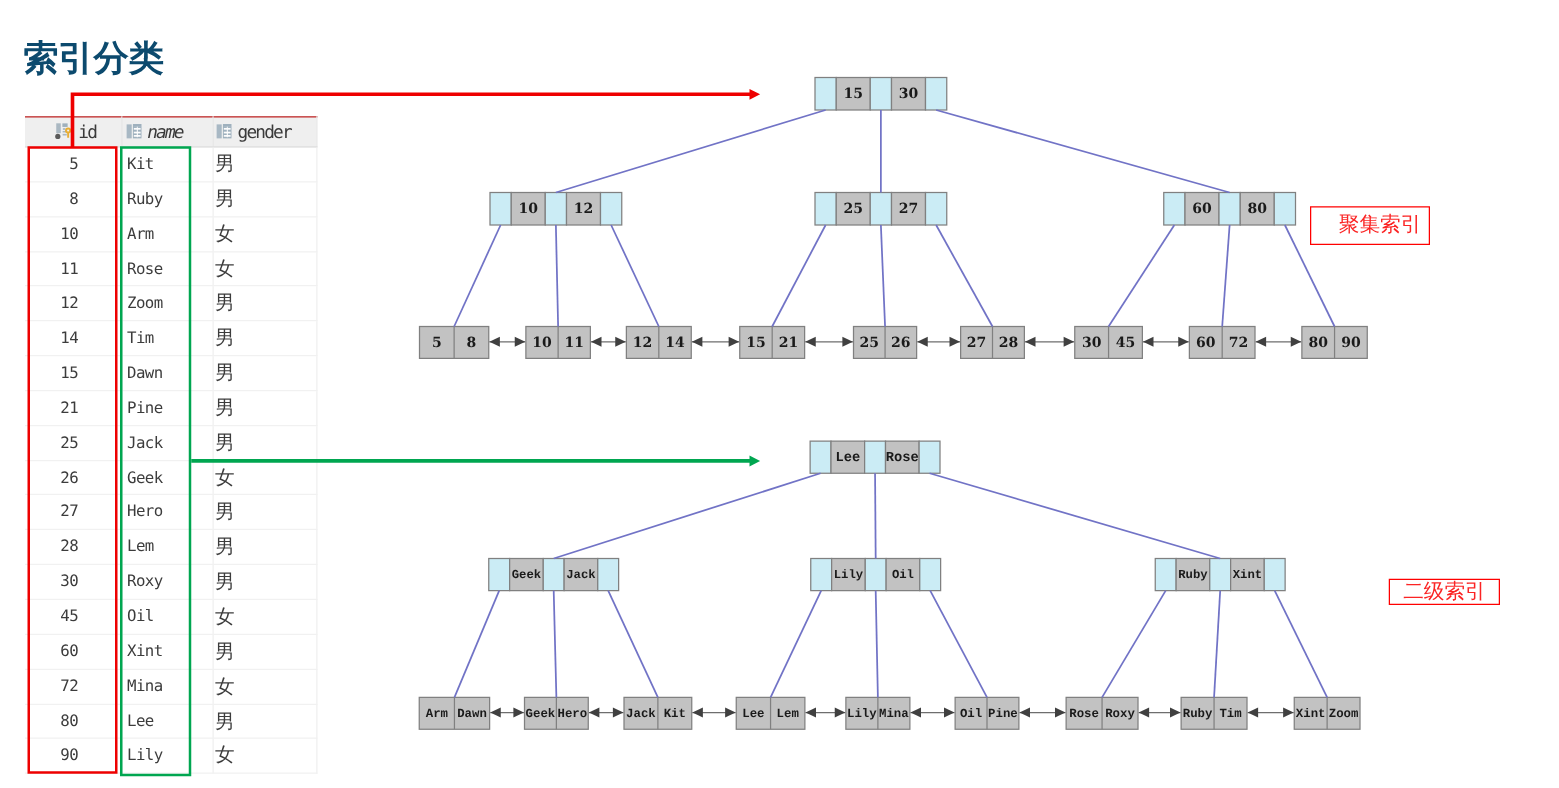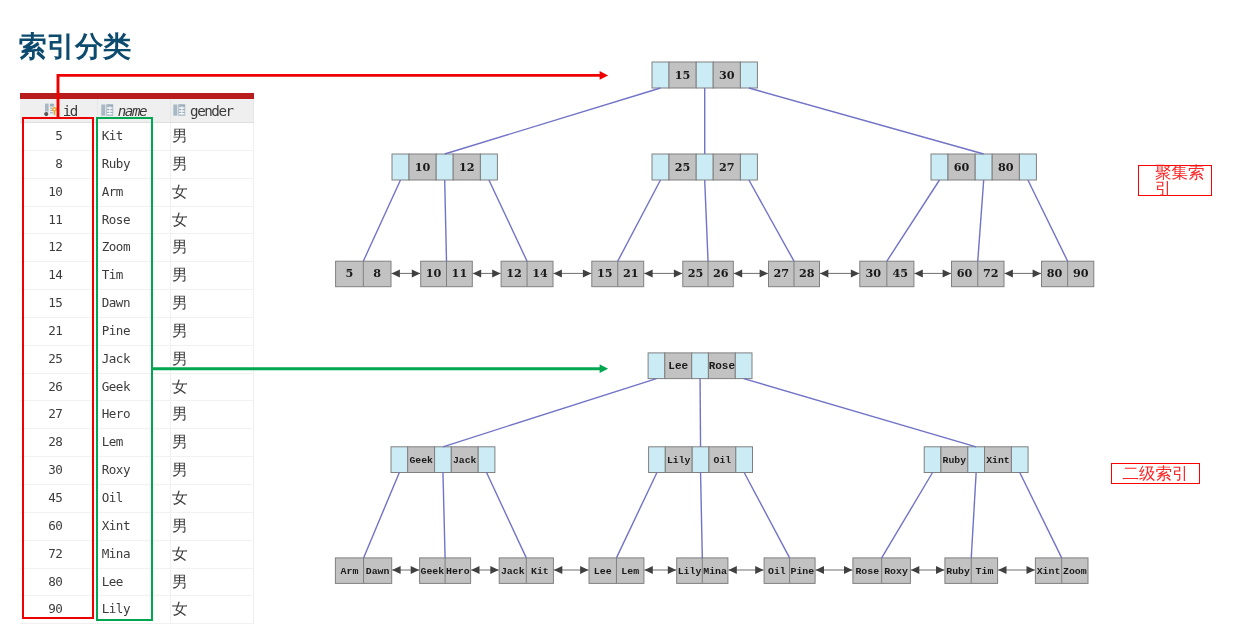--- a/index.html
+++ b/index.html
@@ -8,21 +8,21 @@
        font-family:"Liberation Sans", sans-serif;-webkit-font-smoothing:antialiased;}
   .abs{position:absolute;}
 
   
   #title{left:18.5px;top:31.5px;font-size:28.2px;line-height:28.2px;font-weight:bold;
          color:#b32b1e;white-space:nowrap;}
 
   
   #tbl{left:20px;top:93px;width:233px;border-collapse:collapse;table-layout:fixed;
        font-family:"DejaVu Sans Mono", monospace;font-size:12.6px;letter-spacing:-0.5px;color:#3c3c3c;}
-  #tbl th{background:#efefef;border-top:6px solid #b91c1c;border-bottom:1px solid #dedede;
+  #tbl th{background:#efefef;border-top:1px solid #b91c1c;border-bottom:1px solid #dedede;
           border-right:1px solid #e6e6e6;height:23px;padding:0;font-weight:normal;
           text-align:left;color:#3a3a3a;font-size:14.2px;letter-spacing:-1.45px;
           font-family:"DejaVu Sans Mono", monospace;}
   #tbl th:last-child{border-right:1px solid #e6e6e6;}
   #tbl td{border-bottom:1px solid #f1f1f1;border-right:1px solid #f0f0f0;vertical-align:middle;
           height:26.85px;padding:0;line-height:26.85px;}
   #tbl td:last-child{border-right:1px solid #efefef;}
   #tbl td.c-id{text-align:right;padding-right:34.1px;}
   #tbl td.c-name{padding-left:4.2px;}
   #tbl td.c-gender{font-family:"DejaVu Sans",sans-serif;font-size:15.7px;letter-spacing:0;padding-left:1.5px;vertical-align:middle;}
@@ -42,21 +42,21 @@
   #hl-name{left:96.4px;top:116.9px;width:56.7px;height:503.7px;border:2.1px solid #00a650;
            box-sizing:border-box;}
 
   
   #ov{position:absolute;left:0;top:0;width:1247px;height:630px;}
 
   
   .rlabel{border:1.5px solid #ff0000;color:#fb2424;font-size:16.5px;
           display:flex;align-items:center;justify-content:center;
           box-sizing:border-box;line-height:1;}
-  #lbl-clustered{left:1138px;top:164.8px;width:74px;height:31.3px;padding-left:16px;}
+  #lbl-clustered{left:1048px;top:164.8px;width:96px;height:31.3px;padding-left:16px;}
   #lbl-secondary{left:1110.9px;top:462.8px;width:89.3px;height:21px;}
 </style>
 </head>
 <body>
 
 <div class="abs" id="title" style="color: #0c4a6e;">索引分类</div>
 
 <table class="abs" id="tbl">
   <colgroup>
       <col class="w-id">

